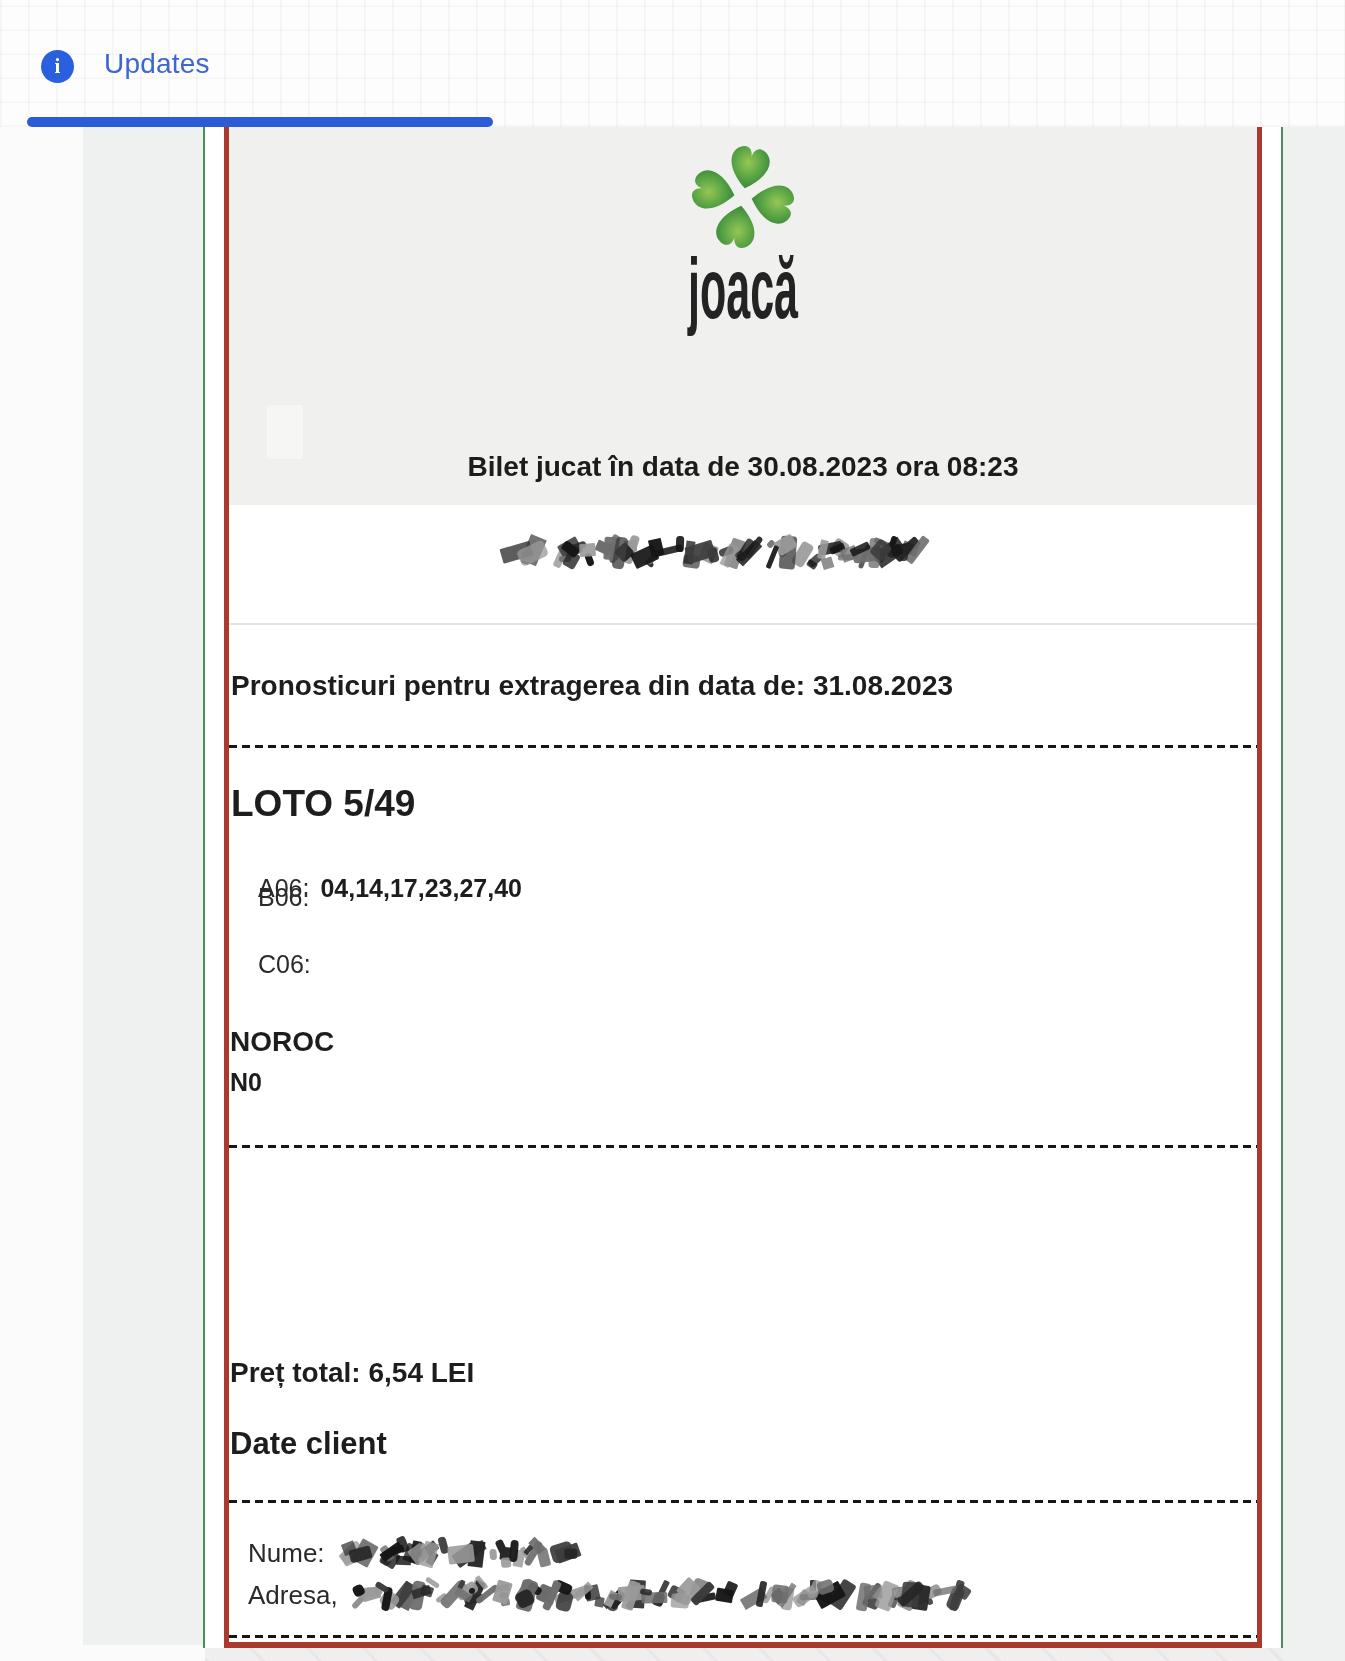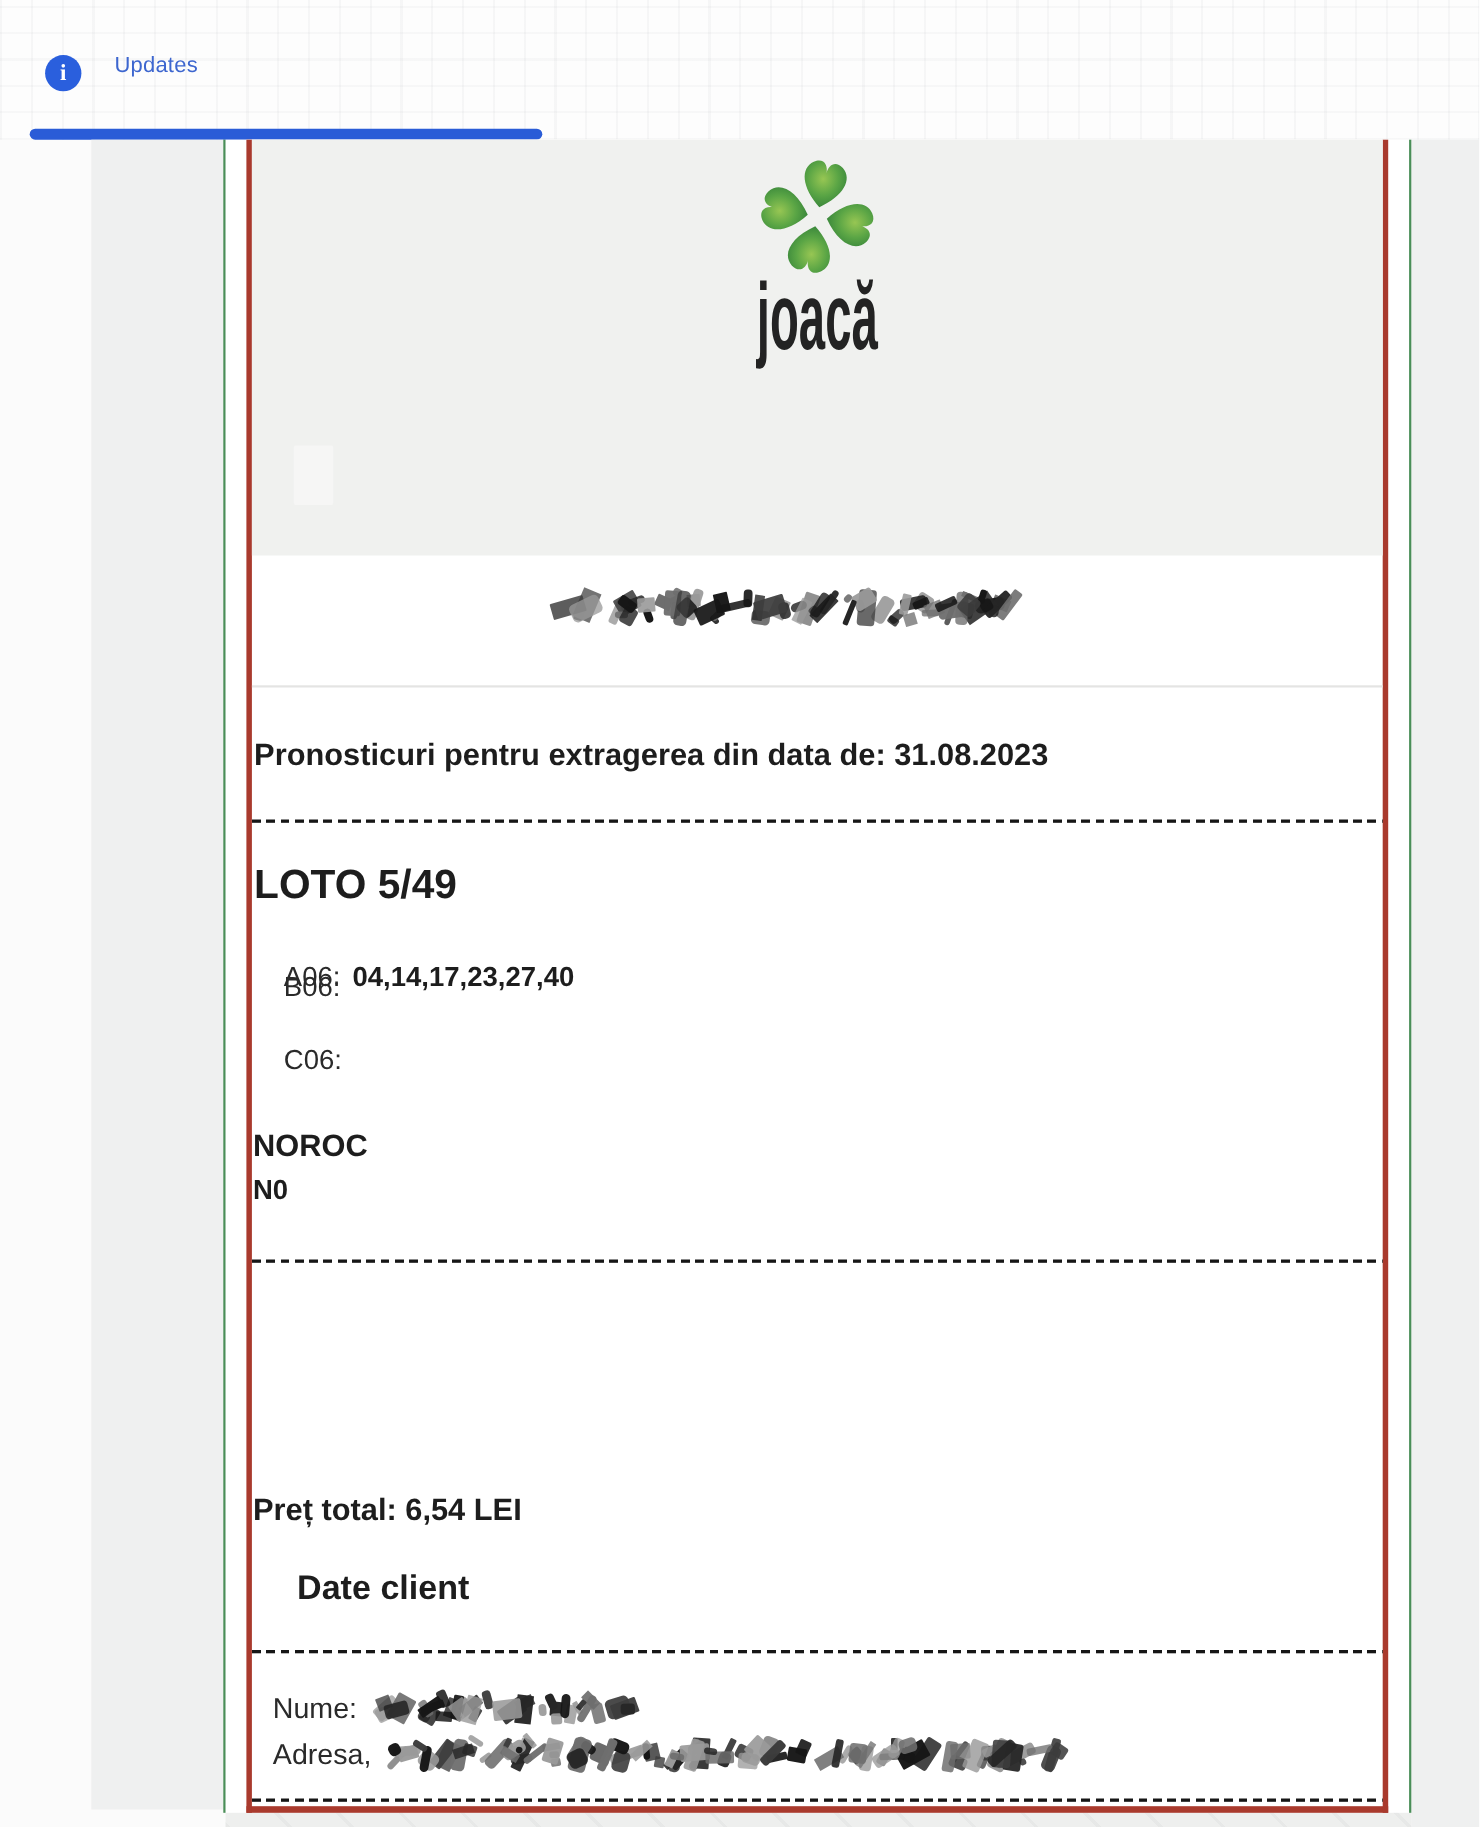--- a/index.html
+++ b/index.html
@@ -16,21 +16,21 @@
       repeating-linear-gradient(90deg, rgba(110,115,125,0.05) 0 2px, transparent 2px 28px),
       repeating-linear-gradient(0deg, rgba(110,115,125,0.045) 0 2px, transparent 2px 24px);
   }
   .tab{position:absolute;left:0;top:0;height:117px;width:520px;cursor:pointer;}
   .info-icon{
     position:absolute;left:41px;top:50px;width:33px;height:33px;border-radius:50%;
     background:#2a5fdd;color:#fff;display:flex;align-items:center;justify-content:center;
     font-size:21px;font-weight:bold;font-family:"Liberation Serif",serif;
   }
   .tab-label{
-    position:absolute;left:104px;top:48px;font-size:20px;color:#3d66cf;
+    position:absolute;left:104px;top:48px;font-size:28px;color:#3d66cf;
     font-weight:500;letter-spacing:0.2px;
   }
   .tab-indicator{
     position:absolute;left:27px;top:117px;width:466px;height:10px;border-radius:6px;
     background:#2a5cd7;
   }
   
   .left-panel{position:absolute;left:83px;top:127px;width:120px;height:1518px;background:#eff0f0;}
   .right-panel{position:absolute;left:1283px;top:127px;right:0;bottom:0;background:#eff0f0;}
   .gutter{position:absolute;left:205px;top:127px;width:1076px;height:1534px;background:#ffffff;}
@@ -78,21 +78,21 @@
   .draw-heading{position:absolute;left:2px;top:543px;font-size:28px;font-weight:700;color:#1d1d1d;}
   .loto-title{position:absolute;left:2px;top:656px;font-size:37px;font-weight:700;color:#1d1d1d;}
   .variant-row{position:absolute;left:29px;font-size:25px;color:#2a2a2a;display:flex;gap:11px;}
   .r1{top:747px;} .r2{top:756px;} .r3{top:823px;}
   .v-numbers{font-weight:700;color:#1d1d1d;}
   .noroc-title{position:absolute;left:1px;top:899px;font-size:28px;font-weight:700;color:#1d1d1d;}
   .noroc-code{position:absolute;left:1px;top:941px;font-size:25px;font-weight:700;color:#1d1d1d;}
   .sum-line{position:absolute;left:19px;font-size:26px;font-weight:700;color:#1d1d1d;}
   .s1{top:1088px;} .s2{top:1128px;}
   .total-line{position:absolute;left:1px;top:1230px;font-size:28px;font-weight:700;color:#1d1d1d;}
-  .client-heading{position:absolute;left:1px;top:1299px;font-size:31px;font-weight:700;color:#1d1d1d;padding-left:40px;}
+  .client-heading{position:absolute;left:1px;top:1299px;font-size:31px;font-weight:700;color:#1d1d1d;}
   .client-row{position:absolute;left:19px;font-size:26px;color:#2a2a2a;display:flex;align-items:center;}
   .row-name{top:1411px;}
   .row-addr{top:1452px;}
   .name-blob{width:238px;height:28px;margin-left:14px;}
   .addr-blob{width:625px;height:32px;margin-left:12px;}
 </style>
 </head>
 <body>
 
 <div class="screen">
@@ -133,20 +133,21 @@
           <g transform="rotate(180 100 100)">
             <path transform="translate(100 52) scale(1.15)" fill="url(#leafg)" d="M0 28 C -30 6 -38 -20 -21 -33 C -8 -42 0 -32 0 -21 C 0 -32 8 -42 21 -33 C 38 -20 30 6 0 28 Z"></path>
           </g>
           <g transform="rotate(270 100 100)">
             <path transform="translate(100 52) scale(1.15)" fill="url(#leafg)" d="M0 28 C -30 6 -38 -20 -21 -33 C -8 -42 0 -32 0 -21 C 0 -32 8 -42 21 -33 C 38 -20 30 6 0 28 Z"></path>
           </g>
         </g>
       </svg>
       <div class="brand">joacă</div>
       <div class="img-placeholder"></div>
+      <div class="played-line">Bilet jucat în data de 30.08.2023 ora 08:23</div>
     </div>
 
     <span class="redacted redacted-header">
         <span style="position: absolute; left: 118px; top: 4.8px; width: 11.2px; height: 12px; background: rgb(110, 110, 110); transform: rotate(84deg); border-radius: 0.4px; opacity: 0.76;"></span>
         <span style="position: absolute; left: 395.1px; top: 8.2px; width: 15.5px; height: 10.9px; background: rgb(110, 110, 110); transform: rotate(23deg); border-radius: 0.3px; opacity: 0.94;"></span>
         <span style="position: absolute; left: 103.2px; top: 9.9px; width: 5.7px; height: 17.9px; background: rgb(60, 60, 60); transform: rotate(5deg); border-radius: 3.1px; opacity: 0.78;"></span>
         <span style="position: absolute; left: 138.2px; top: 25.8px; width: 9.4px; height: 5.1px; background: rgb(22, 22, 22); transform: rotate(42deg); border-radius: 3.9px; opacity: 0.87;"></span>
         <span style="position: absolute; left: 14.8px; top: 16.6px; width: 8.9px; height: 12.3px; background: rgb(38, 38, 38); transform: rotate(14deg); border-radius: 2.7px; opacity: 0.9;"></span>
         <span style="position: absolute; left: 16.8px; top: 12.6px; width: 12px; height: 6.9px; background: rgb(154, 154, 154); transform: rotate(24deg); border-radius: 2.5px; opacity: 0.98;"></span>
         <span style="position: absolute; left: 175.6px; top: 19.7px; width: 17.2px; height: 12.7px; background: rgb(110, 110, 110); transform: rotate(8deg); border-radius: 3.9px; opacity: 0.96;"></span>

